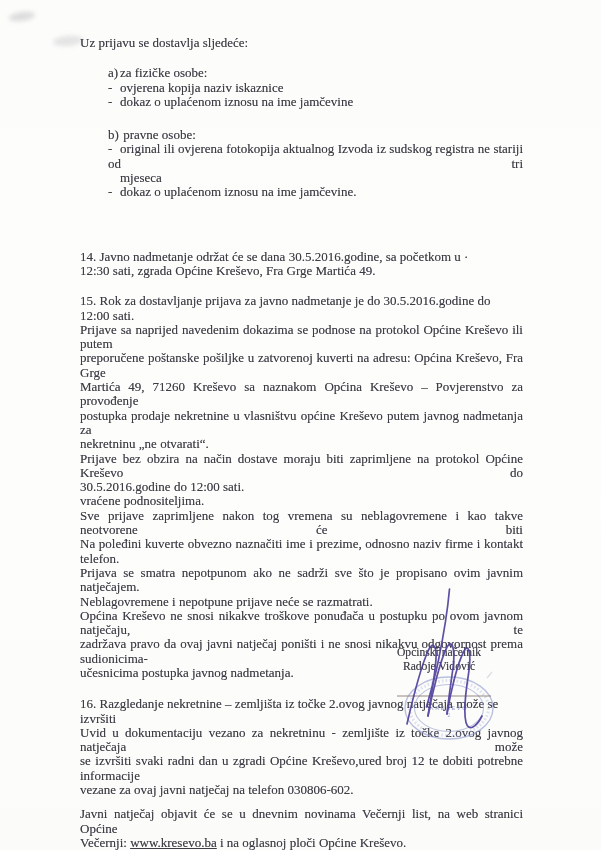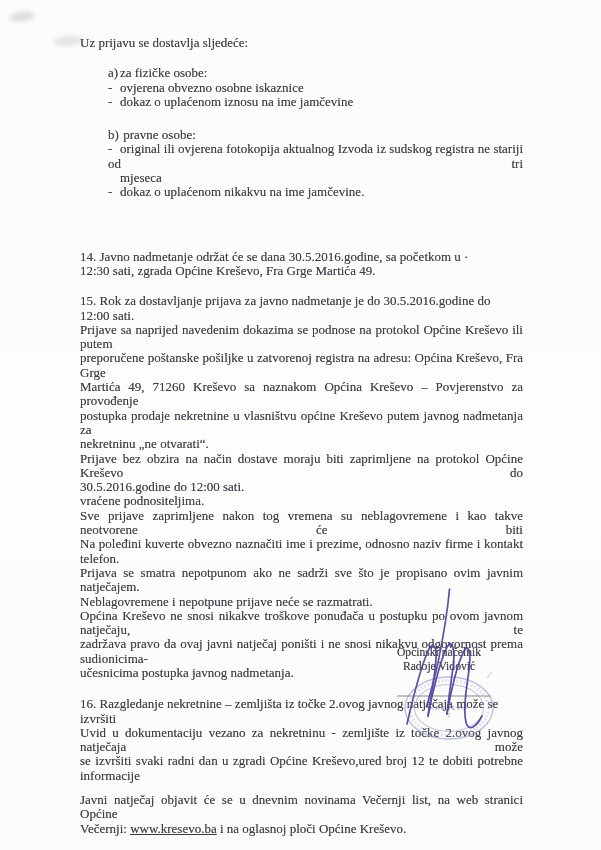--- a/index.html
+++ b/index.html
@@ -36,55 +36,56 @@
 
   <div class="smudge smudge1"></div>
   <div class="smudge smudge2"></div>
 
   <div class="doc" id="doc-body">
       <div>
         <div class="line"><span>Uz prijavu se dostavlja sljedeće:</span></div>
       </div>
       <div style="margin-top: 16px;">
         <div class="line" style="padding-left: 28px;"><span class="marker">a)</span><span>za fizičke osobe:</span></div>
-        <div class="line" style="padding-left: 28px;"><span class="marker">-</span><span>ovjerena obvezno osobne iskaznice</span></div>
+        <div class="line" style="padding-left: 28px;"><span class="marker">-</span><span>ovjerena kopija naziv iskaznice</span></div>
         <div class="line" style="padding-left: 28px;"><span class="marker">-</span><span>dokaz o uplaćenom iznosu na ime jamčevine</span></div>
       </div>
       <div style="margin-top: 19px;">
         <div class="line" style="padding-left: 28px;"><span class="marker">b)</span><span> pravne osobe:</span></div>
         <div class="line just" style="padding-left: 28px;"><span class="marker">-</span><span>original ili ovjerena fotokopija aktualnog Izvoda iz sudskog registra ne stariji od tri</span></div>
         <div class="line" style="padding-left: 40px;"><span>mjeseca</span></div>
-        <div class="line" style="padding-left: 28px;"><span class="marker">-</span><span>dokaz o uplaćenom nikakvu na ime jamčevine.</span></div>
+        <div class="line" style="padding-left: 28px;"><span class="marker">-</span><span>dokaz o uplaćenom iznosu na ime jamčevine.</span></div>
       </div>
       <div style="margin-top: 50px;">
         <div class="line"><span>14. Javno nadmetanje održat će se dana 30.5.2016.godine, sa početkom u ·</span></div>
         <div class="line"><span>12:30 sati, zgrada Općine Kreševo,  Fra Grge Martića 49.</span></div>
       </div>
       <div style="margin-top: 16px;">
         <div class="line"><span>15. Rok za dostavljanje prijava za javno nadmetanje je do 30.5.2016.godine do 12:00 sati.</span></div>
         <div class="line just"><span>Prijave sa naprijed navedenim dokazima se podnose na protokol  Općine Kreševo ili putem</span></div>
-        <div class="line just"><span>preporučene poštanske pošiljke u zatvorenoj registra na adresu: Općina Kreševo, Fra Grge</span></div>
+        <div class="line just"><span>preporučene poštanske pošiljke u zatvorenoj kuverti na adresu: Općina Kreševo, Fra Grge</span></div>
         <div class="line just"><span>Martića 49, 71260 Kreševo sa naznakom Općina Kreševo – Povjerenstvo za provođenje</span></div>
         <div class="line just"><span>postupka prodaje nekretnine u vlasništvu općine Kreševo putem javnog nadmetanja za</span></div>
         <div class="line"><span>nekretninu „ne otvarati“.</span></div>
         <div class="line just"><span>Prijave bez obzira na način dostave moraju biti zaprimljene na protokol Općine Kreševo do</span></div>
         <div class="line"><span>30.5.2016.godine do 12:00 sati.</span></div>
         <div class="line"><span>vraćene podnositeljima.</span></div>
         <div class="line just"><span>Sve prijave zaprimljene nakon tog vremena su neblagovremene  i kao takve neotvorene će biti</span></div>
         <div class="line just"><span>Na poleđini kuverte obvezno naznačiti ime i prezime, odnosno naziv firme i kontakt telefon.</span></div>
         <div class="line just"><span>Prijava se smatra nepotpunom ako ne sadrži sve što je propisano ovim javnim natječajem.</span></div>
         <div class="line"><span>Neblagovremene i nepotpune prijave neće se razmatrati.</span></div>
         <div class="line just"><span>Općina Kreševo ne snosi nikakve troškove ponuđača u postupku po ovom javnom natječaju, te</span></div>
         <div class="line just"><span>zadržava pravo da ovaj javni natječaj poništi i ne snosi nikakvu odgovornost prema sudionicima-</span></div>
         <div class="line"><span>učesnicima postupka javnog nadmetanja.</span></div>
       </div>
       <div style="margin-top: 17px;">
         <div class="line"><span>16. Razgledanje nekretnine – zemljišta iz točke 2.ovog  javnog natječaja može se izvršiti</span></div>
         <div class="line just"><span>Uvid u dokumentaciju vezano za nekretninu - zemljište iz točke 2.ovog javnog natječaja može</span></div>
         <div class="line just"><span>se izvršiti svaki radni dan u zgradi Općine Kreševo,ured broj 12 te dobiti potrebne informacije</span></div>
+        <div class="line"><span>vezane za  ovaj javni natječaj na telefon 030806-602.</span></div>
       </div>
       <div style="margin-top: 10px;">
         <div class="line just"><span>Javni  natječaj objavit će se u dnevnim novinama Večernji list, na web stranici Općine</span></div>
         <div class="line"><span>Večernji: </span><span class="und">www.kresevo.ba</span><span> i na oglasnoj ploči Općine Kreševo.</span></div>
       </div>
     </div>
 
   <div class="sig">
     <div class="line">Općinski načelnik</div>
     <div class="line">Radoje Vidović</div>

